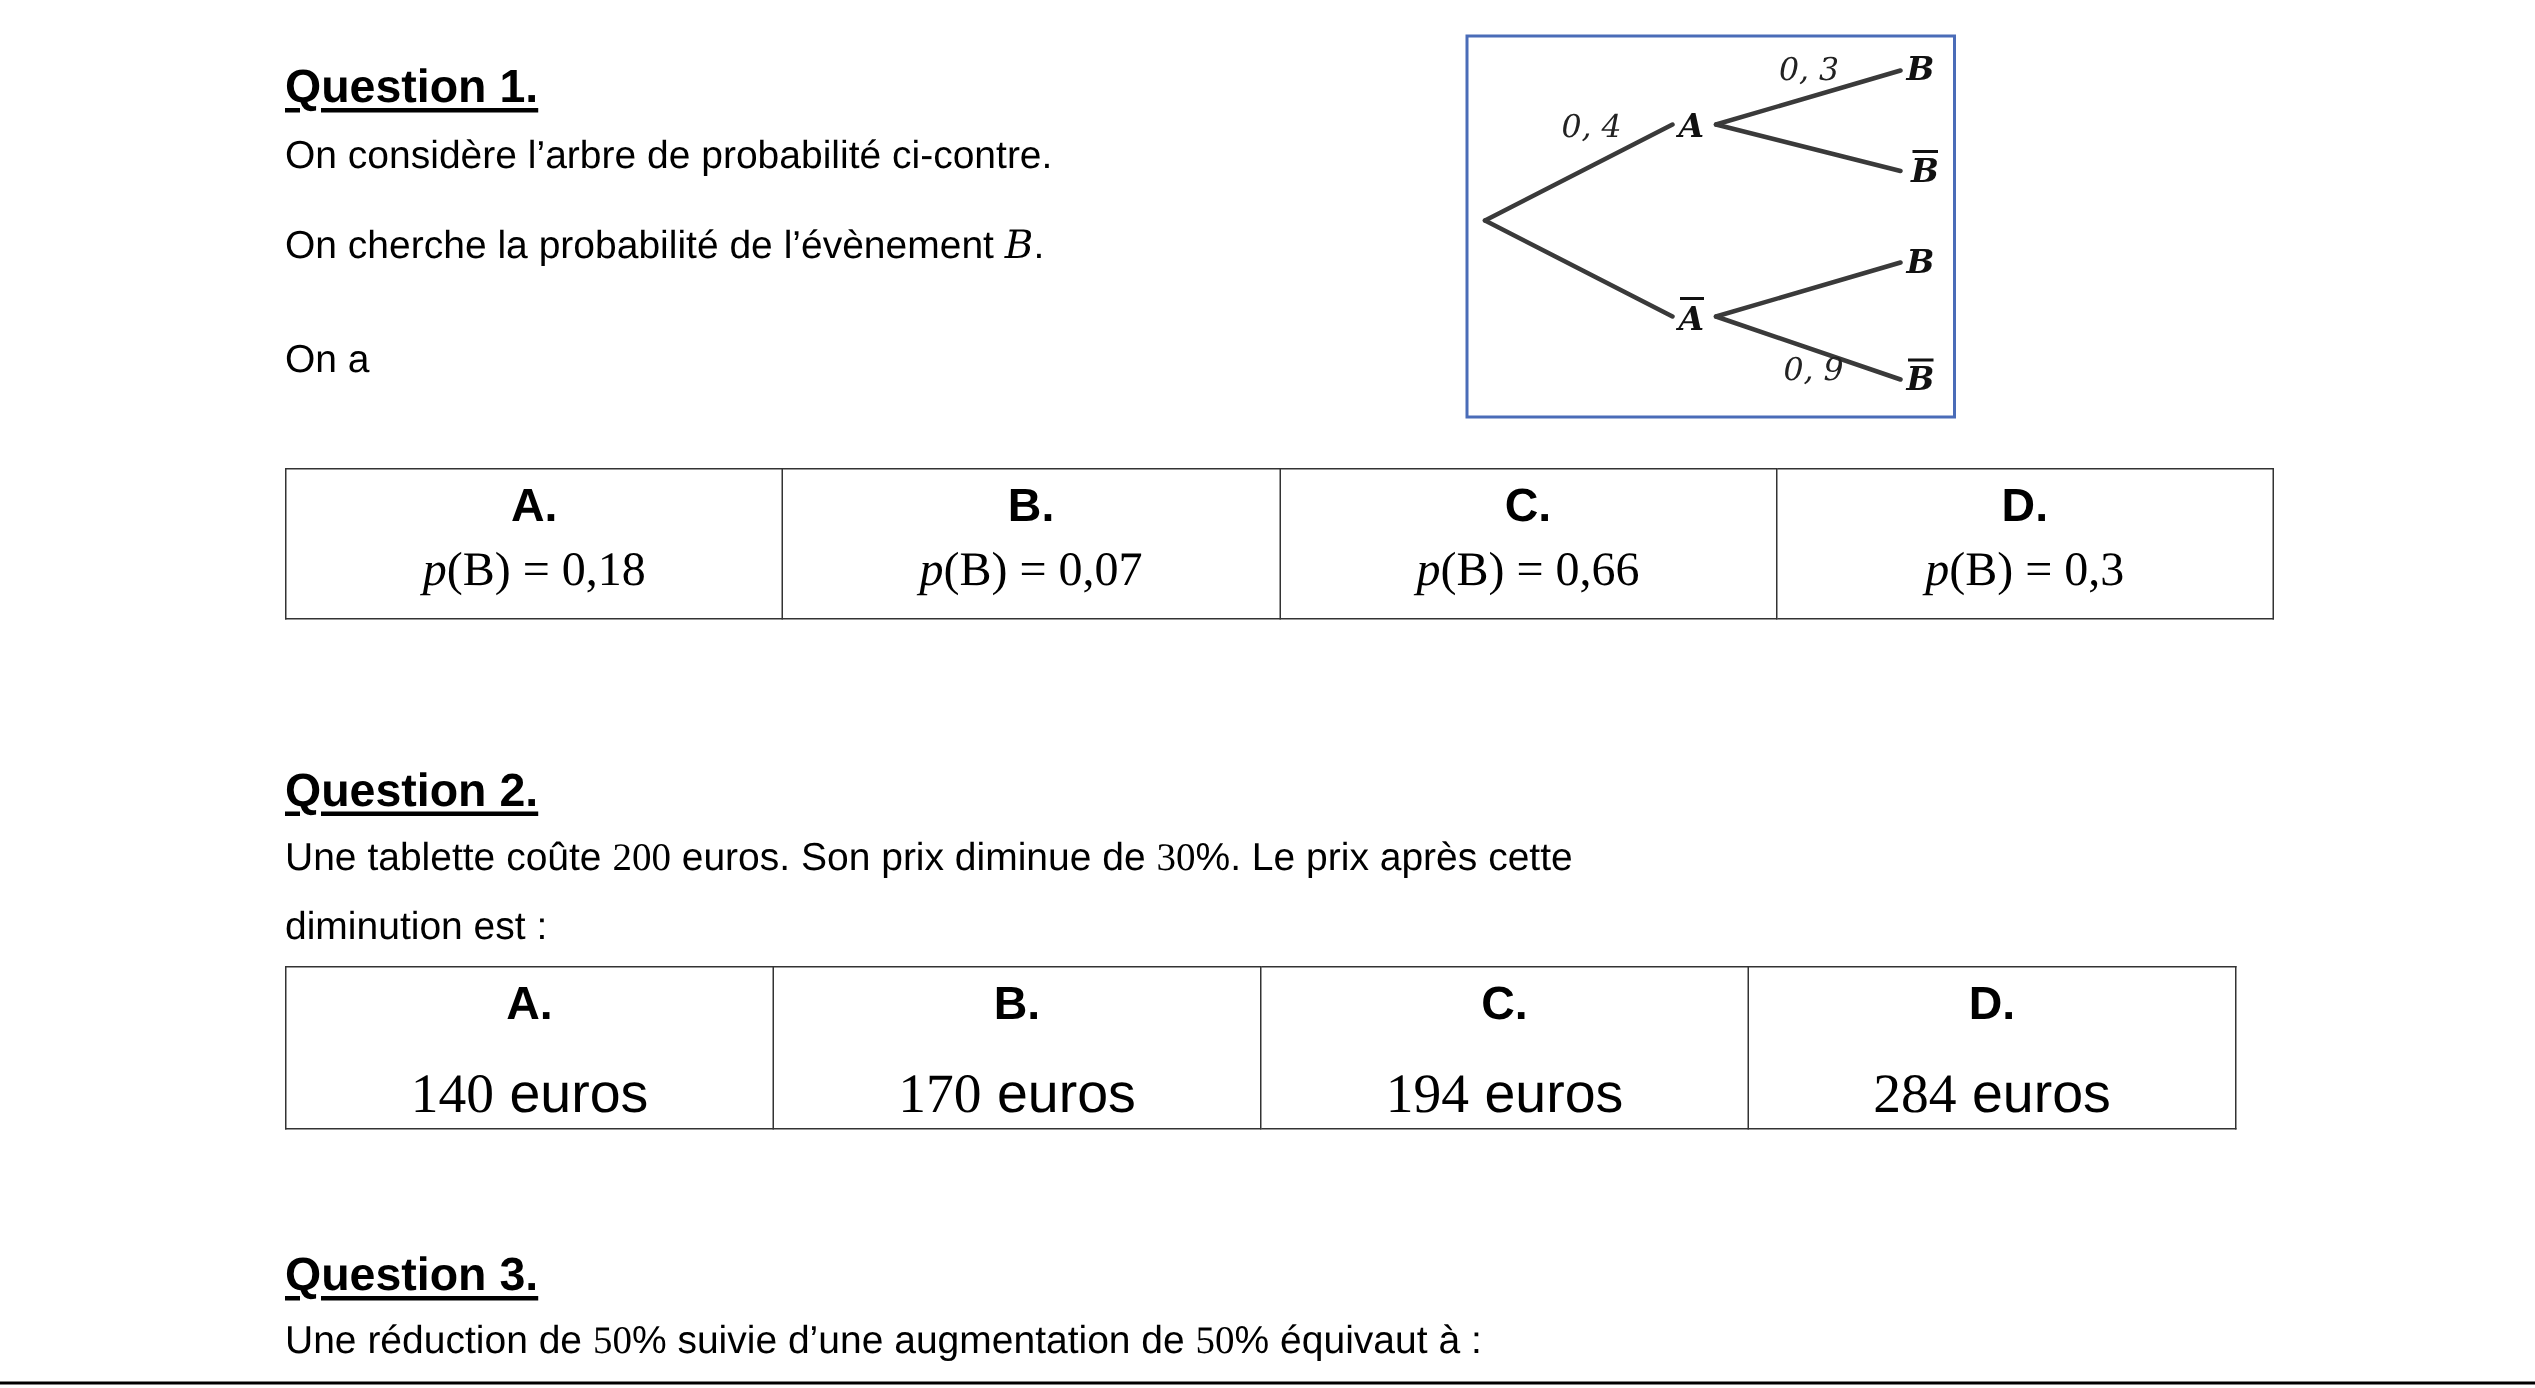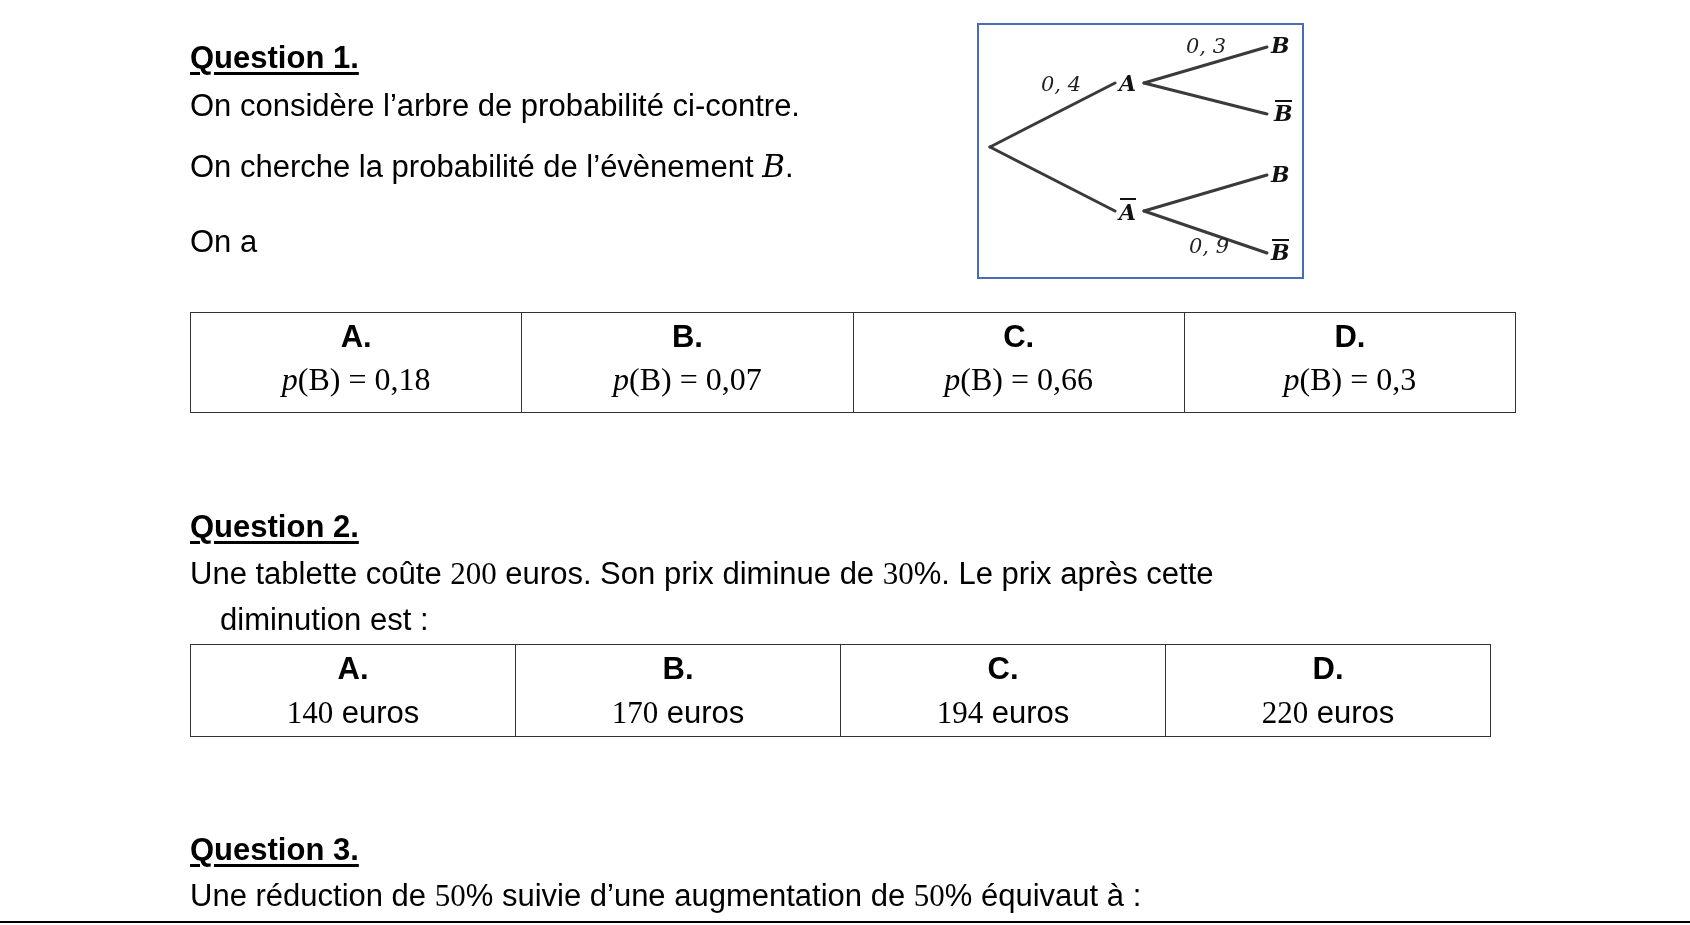--- a/index.html
+++ b/index.html
@@ -6,31 +6,31 @@
   body {
     width:1690px; height:925px; overflow:hidden; background:#ffffff;
     position:relative; color:#000;
     font-family:"Liberation Sans", sans-serif;
   }
   .abs { position:absolute; }
   .qtitle {
     font-weight:bold; font-size:31px; text-decoration:underline;
     text-decoration-thickness:3px; text-underline-offset:4px; white-space:nowrap;text-align:center;
   }
-  .txt { font-size:31px; white-space:nowrap;text-align:center; }
+  .txt { font-size:26px; white-space:nowrap;text-align:center; }
   .math { font-family:"DejaVu Serif", serif; font-style:italic; }
   .num { font-family:"Liberation Serif", serif; }
   table.choices { position:absolute; border-collapse:collapse; table-layout:fixed; }
   table.choices td {
     border:1.5px solid #333; text-align:center; vertical-align:top; padding:0;
   }
   .letter { font-weight:bold; font-size:31px; line-height:40px; margin-top:4px; }
   .ans { font-family:"Liberation Serif", serif; font-size:32px; line-height:44px; }
   .ans .it { font-style:italic; }
-  .ans2 { font-size:31px; line-height:44px; margin-top:2px; }
+  .ans2 { font-size:37px; line-height:44px; margin-top:18px; }
   .ans2 .n { font-family:"Liberation Serif", serif; }
   .tree-box { position:absolute; left:977px; top:23px; width:327px; height:256px;
     border:2px solid #4a6cb8; box-sizing:border-box; background:#fff; }
   .tree-box svg { position:absolute; left:0; top:0; }
   .bottom-line { position:absolute; left:0; top:921px; width:1690px; height:2px; background:#000; }
 </style>
 </head>
 <body>
 
 <div class="abs qtitle" style="left:190px;top:40px;">Question 1.</div>
@@ -89,40 +89,40 @@
       <div class="ans"><span class="it">p</span><span>(B)</span><span> = </span><span>0,3</span></div>
     </td>
   </tr>
 </tbody>
   </table>
 
 <div class="abs qtitle" style="left:190px;top:509px;">Question 2.</div>
 <div class="abs txt" style="left:190px;top:556px;">
   <span>Une tablette coûte </span><span class="num">200</span><span> euros. Son prix diminue de </span><span class="num">30</span><span>%. Le prix après cette</span>
 </div>
-<div class="abs txt" style="left:190px;top:602px;margin-left:30px;">diminution est :</div>
+<div class="abs txt" style="left:190px;top:602px;">diminution est :</div>
 
 <table class="choices" style="left:190px;top:644px;width:1301px;height:93px;">
   <tbody>
       <tr>
     <td style="width:25%;">
       <div class="letter">A.</div>
       <div class="ans2"><span class="n">140</span><span> euros</span></div>
     </td>
     <td style="width:25%;">
       <div class="letter">B.</div>
       <div class="ans2"><span class="n">170</span><span> euros</span></div>
     </td>
     <td style="width:25%;">
       <div class="letter">C.</div>
       <div class="ans2"><span class="n">194</span><span> euros</span></div>
     </td>
     <td style="width:25%;">
       <div class="letter">D.</div>
-      <div class="ans2"><span class="n">220</span><span> euros</span></div>
+      <div class="ans2"><span class="n">284</span><span> euros</span></div>
     </td>
   </tr>
 </tbody>
   </table>
 
 <div class="abs qtitle" style="left:190px;top:832px;">Question 3.</div>
 <div class="abs txt" style="left:190px;top:878px;">
   <span>Une réduction de </span><span class="num">50</span><span>% suivie d’une augmentation de </span><span class="num">50</span><span>% équivaut à :</span>
 </div>
 <div class="bottom-line"></div>

